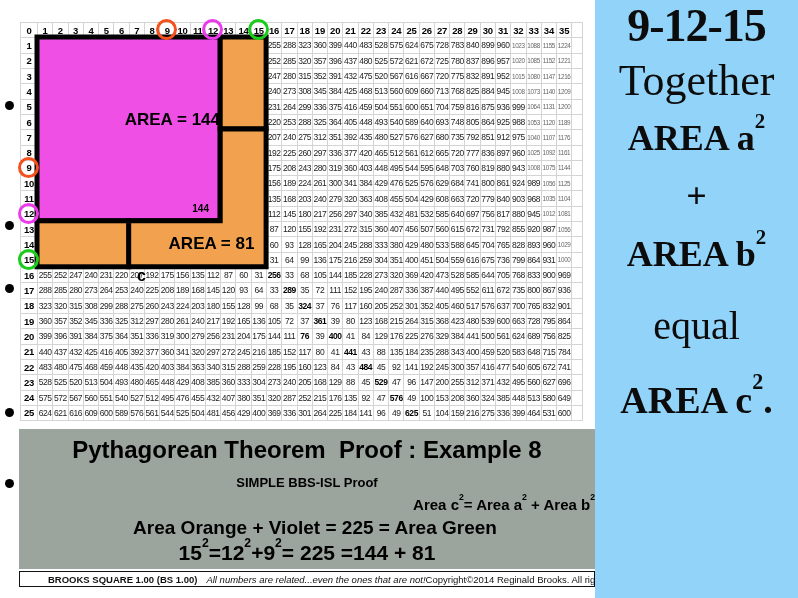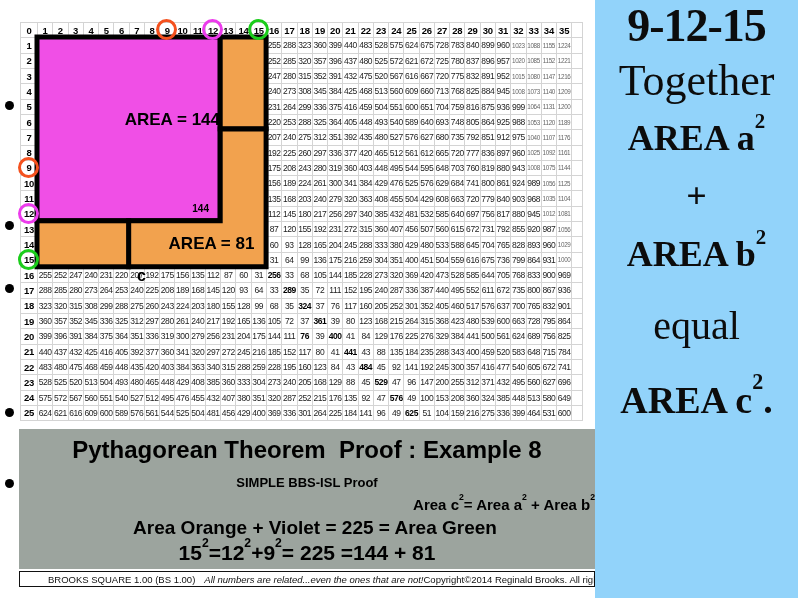--- a/index.html
+++ b/index.html
@@ -38,21 +38,21 @@
   .p-sub{font-size:13px;line-height:23px;margin-top:6px;}
   .p-eq{font-size:15px;line-height:21px;text-align:right;}
   .p-colors{font-size:19px;line-height:25px;padding-left:16px;}
   .p-nums{font-size:21px;line-height:26px;}
   .pline sup, .sline sup{font-size:58%;line-height:0;position:relative;top:-0.45em;font-weight:bold;}
 
   
   .strip{position:absolute;left:19px;top:571px;width:576px;height:16px;background:#fff;
          border:1px solid #111;box-sizing:border-box;display:flex;align-items:center;z-index:2;
          font-size:9.5px;color:#111;white-space:nowrap;}
-  .strip .brand{font-weight:normal;margin-left:28px;}
+  .strip .brand{font-weight:bold;margin-left:28px;}
   .strip .tagline{font-style:italic;margin-left:9px;}
   .strip .copy{margin-left:auto;margin-right:5px;}
 
   
   .side{position:absolute;left:595px;top:0;width:203px;height:598px;background:#92d3fa;z-index:2;
         display:flex;flex-direction:column;align-items:center;box-sizing:border-box;
         font-family:"Liberation Serif","DejaVu Serif",serif;color:#0c0c0c;text-align:center;}
   .sline{width:100%;}
   .s-triple{font-size:46px;font-weight:bold;line-height:52px;letter-spacing:-1px;}
   .s-word{font-size:44px;line-height:58px;}

